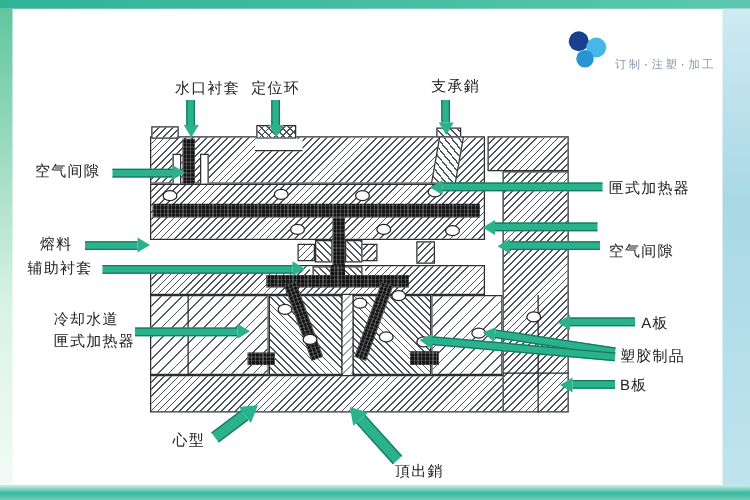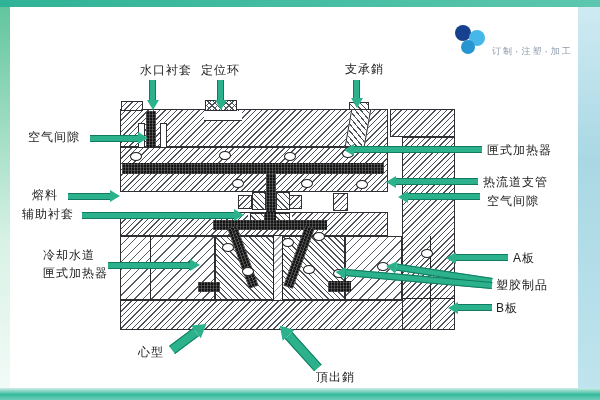--- a/index.html
+++ b/index.html
@@ -196,21 +196,20 @@
 
   <div class="lbl" style="left:140px;top:62px;">水口衬套</div>
   <div class="lbl" style="left:201px;top:62px;">定位环</div>
   <div class="lbl" style="left:345px;top:61px;">支承銷</div>
   <div class="lbl" style="left:28px;top:129px;">空气间隙</div>
   <div class="lbl" style="left:32px;top:187px;text-align:center;">熔料</div>
   <div class="lbl" style="left:22px;top:206px;">辅助衬套</div>
   <div class="lbl" style="left:43px;top:247px;">冷却水道</div>
   <div class="lbl" style="left:43px;top:265px;">匣式加热器</div>
   <div class="lbl" style="left:487px;top:142px;">匣式加热器</div>
-  <div class="lbl" style="left:483px;top:174px;">热流道支管</div>
   <div class="lbl" style="left:487px;top:193px;">空气间隙</div>
   <div class="lbl" style="left:513px;top:250px;">A板</div>
   <div class="lbl" style="left:496px;top:277px;">塑胶制品</div>
   <div class="lbl" style="left:496px;top:300px;">B板</div>
   <div class="lbl" style="left:138px;top:344px;">心型</div>
   <div class="lbl" style="left:316px;top:369px;">頂出銷</div>
 
 </div>
 
 </body></html>

